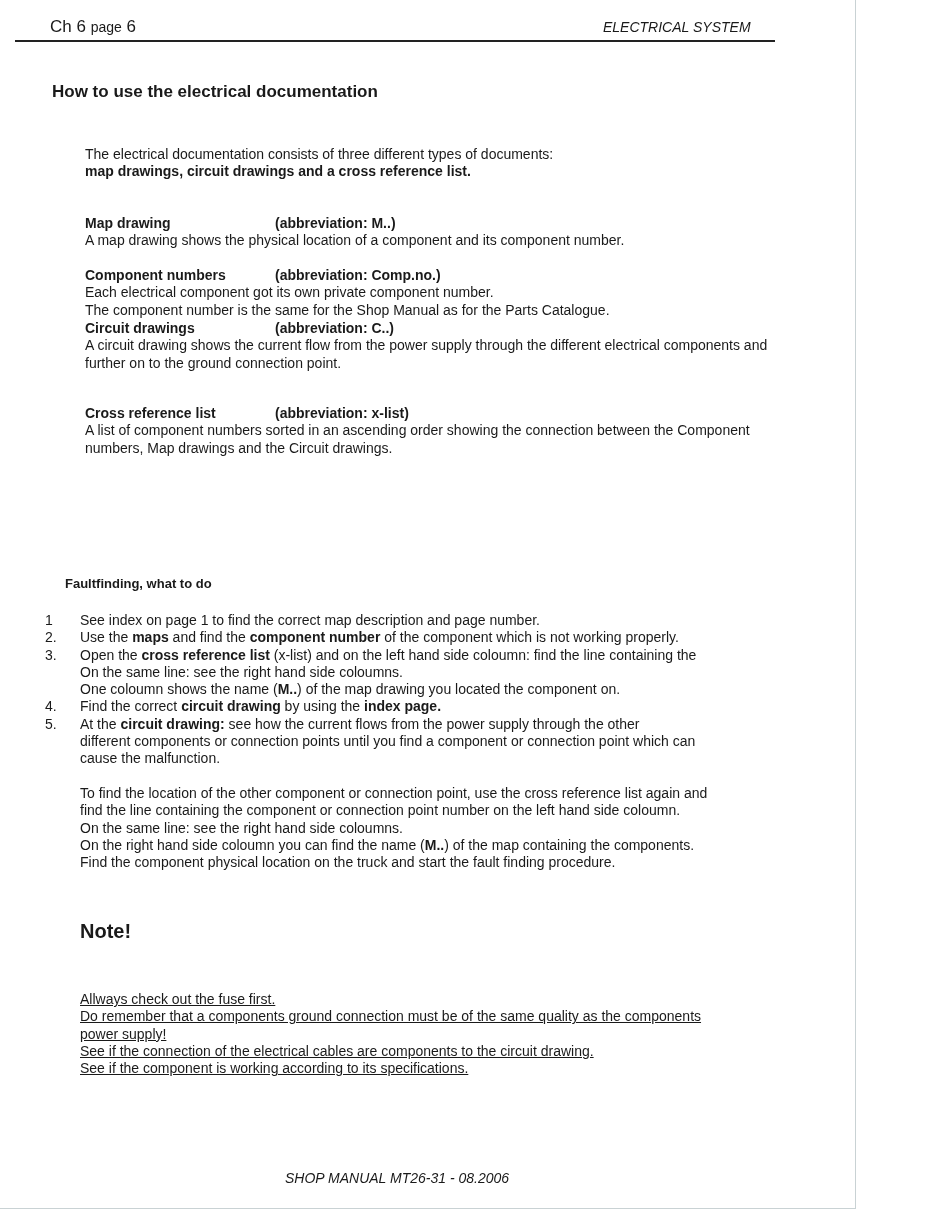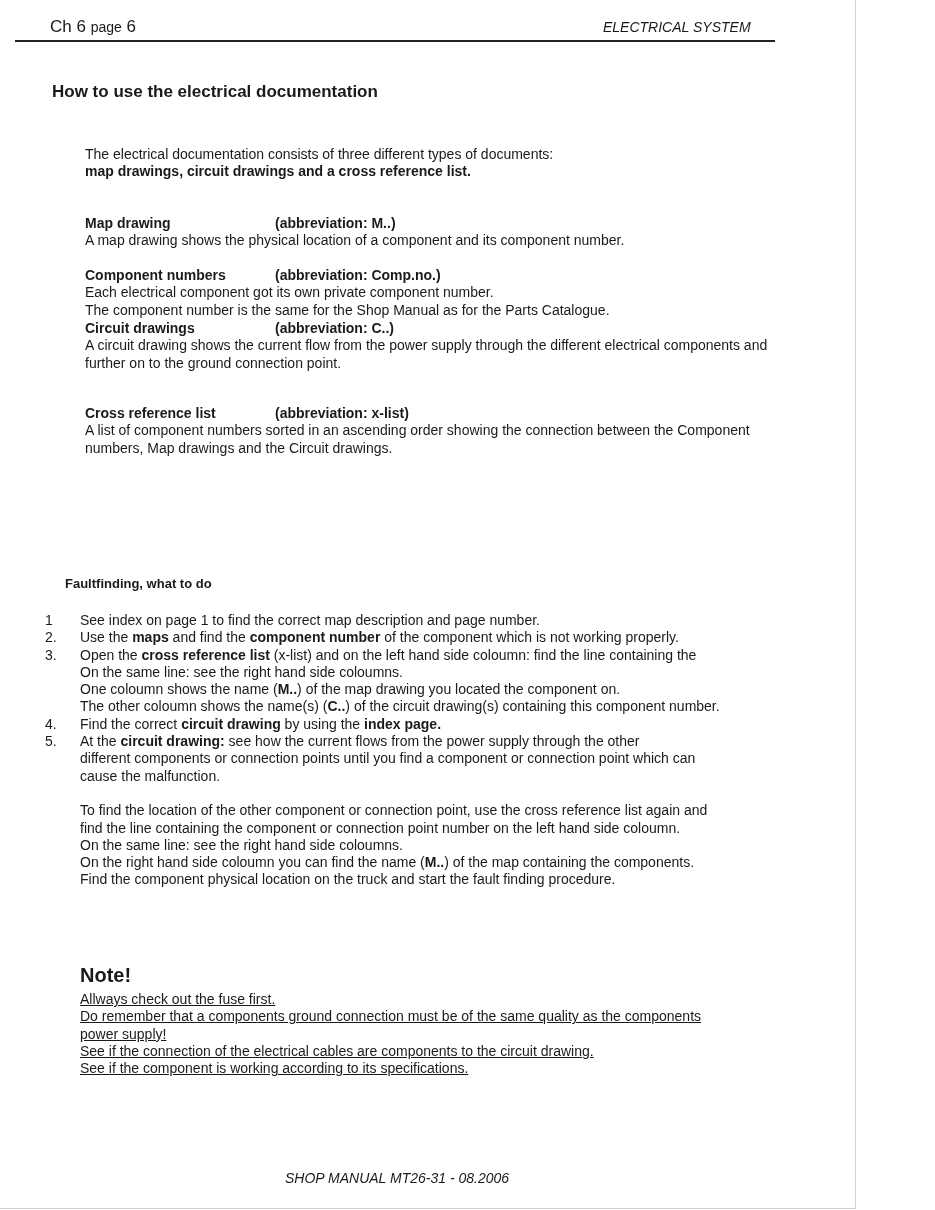--- a/index.html
+++ b/index.html
@@ -14,21 +14,21 @@
   .title { position: absolute; left: 52px; top: 82px; font-size: 17px; font-weight: bold; }
   .block { position: absolute; left: 45px; font-size: 14px; line-height: 17.3px; white-space: nowrap; margin-left: 40px; }
   .b { font-weight: bold; }
   .term { display: inline-block; width: 190px; font-weight: bold; }
   .h2 { position: absolute; left: 45px; top: 576px; font-size: 13px; font-weight: bold; margin-left: 20px; }
   .list { position: absolute; left: 45px; top: 612px; font-size: 14px; line-height: 17.3px; }
   .li { display: flex; }
   .num { width: 35px; flex: none; }
   .txt { white-space: nowrap; }
   .gap { height: 17.3px; }
-  .note-title { position: absolute; left: 80px; top: 964px; font-size: 20px; font-weight: bold; }
+  .note-title { position: absolute; left: 80px; top: 920px; font-size: 20px; font-weight: bold; }
   .note { position: absolute; left: 80px; top: 991px; font-size: 14px; line-height: 17.3px; white-space: nowrap; text-decoration: underline; }
   .footer { position: absolute; left: 285px; top: 1170px; font-style: italic; font-size: 14px; }
 </style>
 </head>
 <body>
 
 <div class="page">
   <div class="hdr-left">
     <span>Ch 6</span>
     <span class="small">page</span>
@@ -77,21 +77,20 @@
     <div class="li">
       <span class="num">2.</span>
       <span class="txt"><span>Use the </span><b>maps</b><span> and find the </span><b>component number</b><span> of the component which is not working properly.</span></span>
     </div>
     <div class="li">
       <span class="num">3.</span>
       <span class="txt">
         <div><span>Open the </span><b>cross reference list</b><span> (x-list) and on the left hand side coloumn: find the line containing the</span></div>
         <div>On the same line: see the right hand side coloumns.</div>
         <div><span>One coloumn shows the name (</span><b>M..</b><span>) of the map drawing you located the component on.</span></div>
-        <div><span>The other coloumn shows the name(s) (</span><b>C..</b><span>) of the circuit drawing(s) containing this component number.</span></div>
       </span>
     </div>
     <div class="li">
       <span class="num">4.</span>
       <span class="txt"><span>Find the correct </span><b>circuit drawing</b><span> by using the </span><b>index page.</b></span>
     </div>
     <div class="li">
       <span class="num">5.</span>
       <span class="txt">
         <div><span>At the </span><b>circuit drawing:</b><span> see how the current flows from the power supply through the other</span></div>

